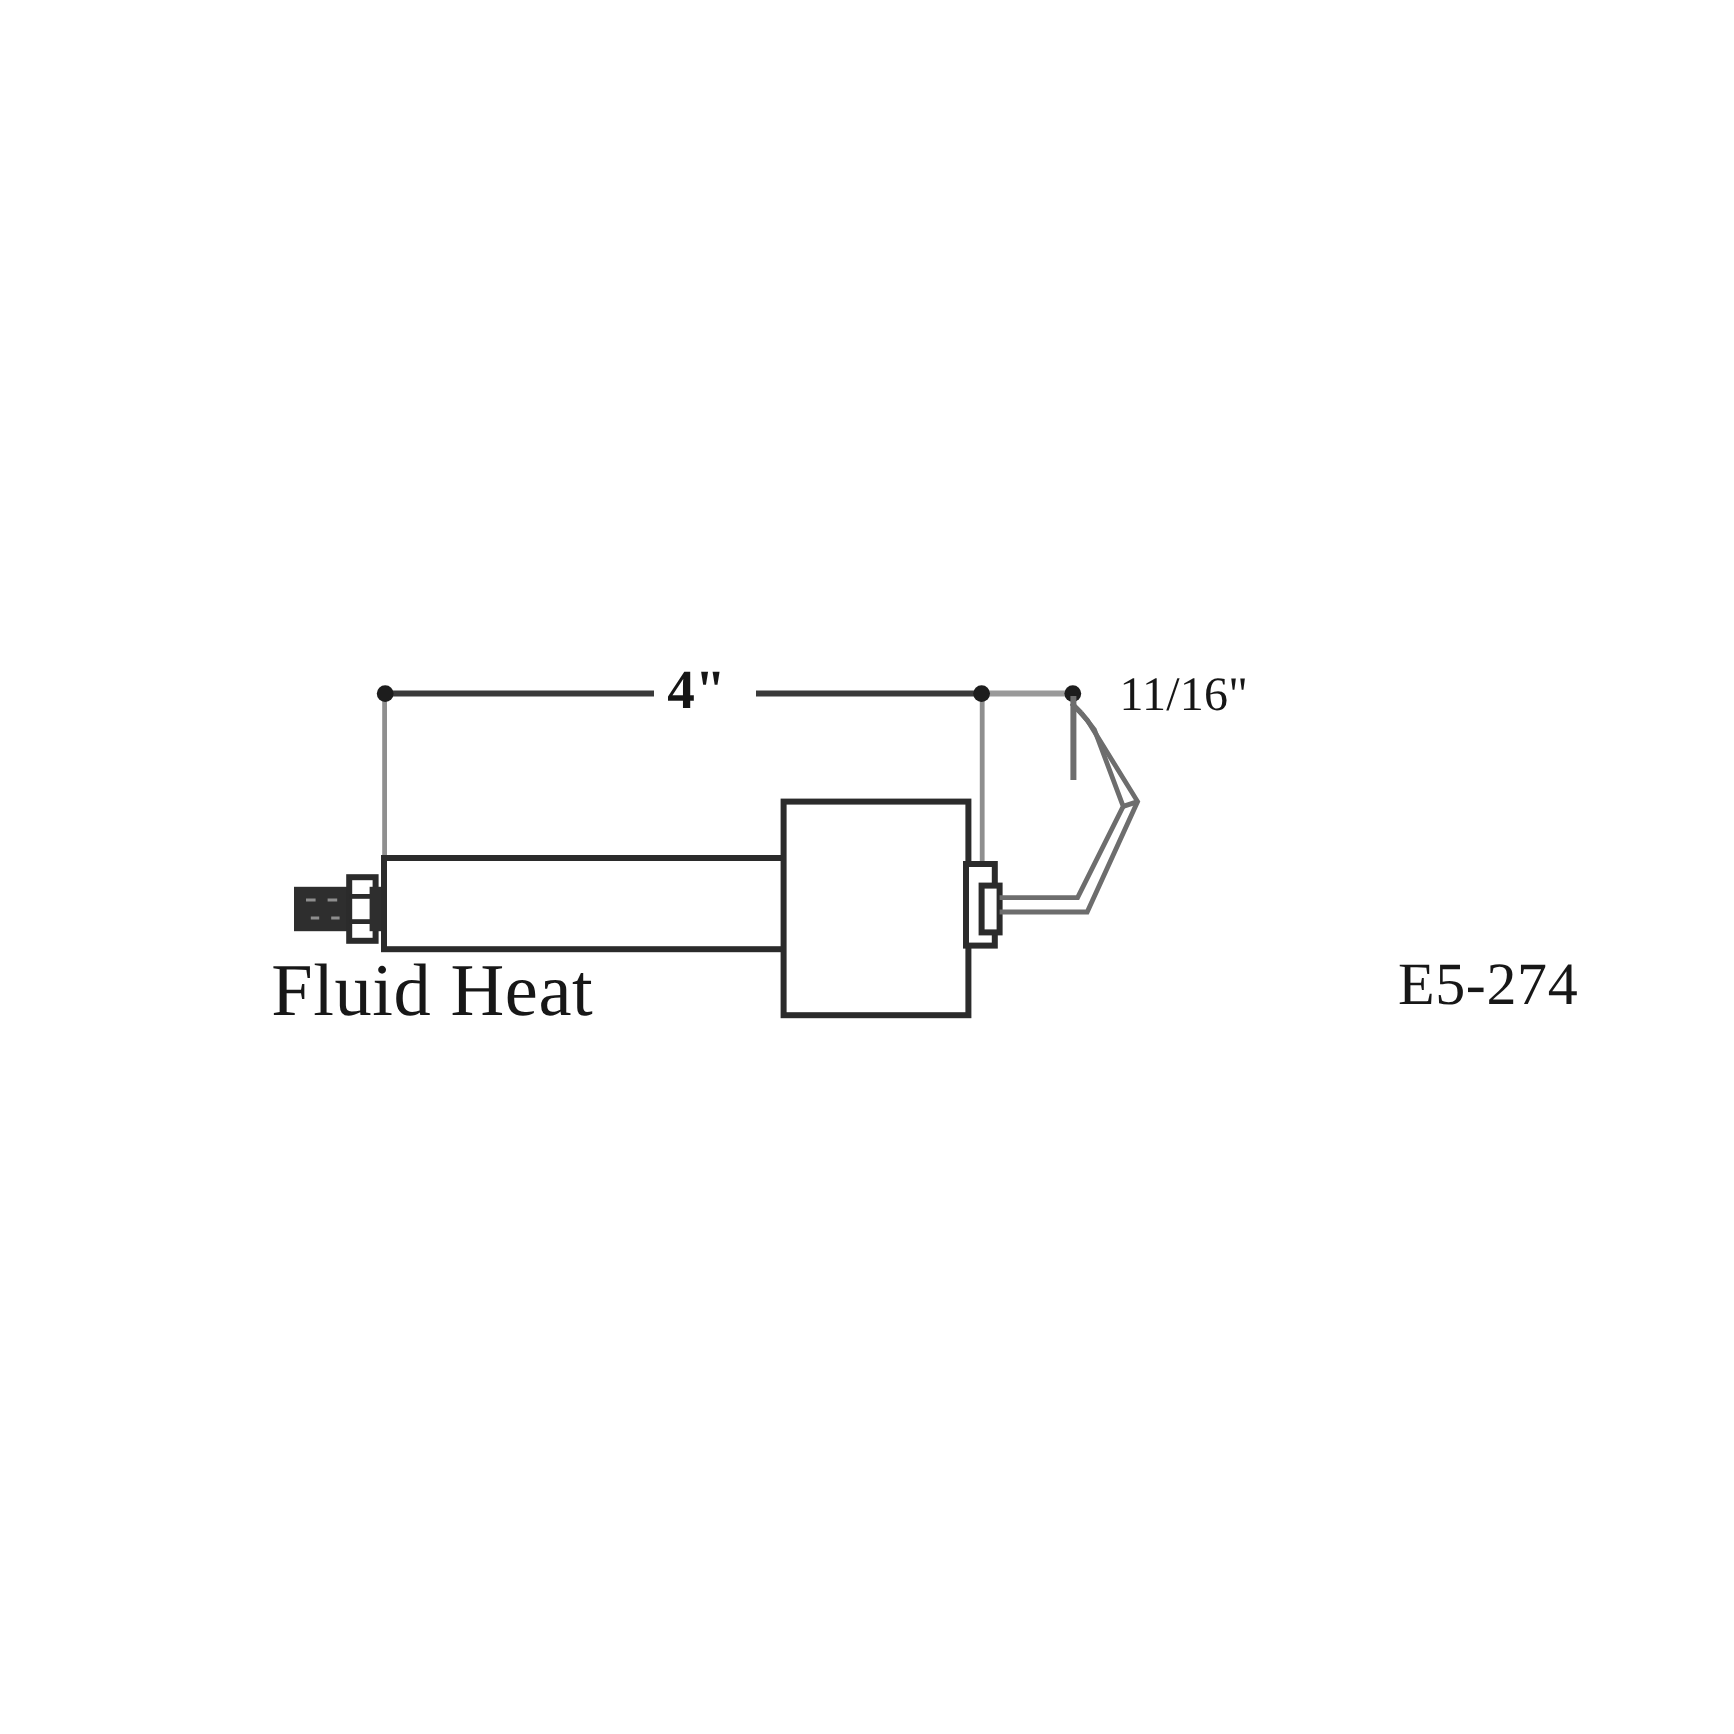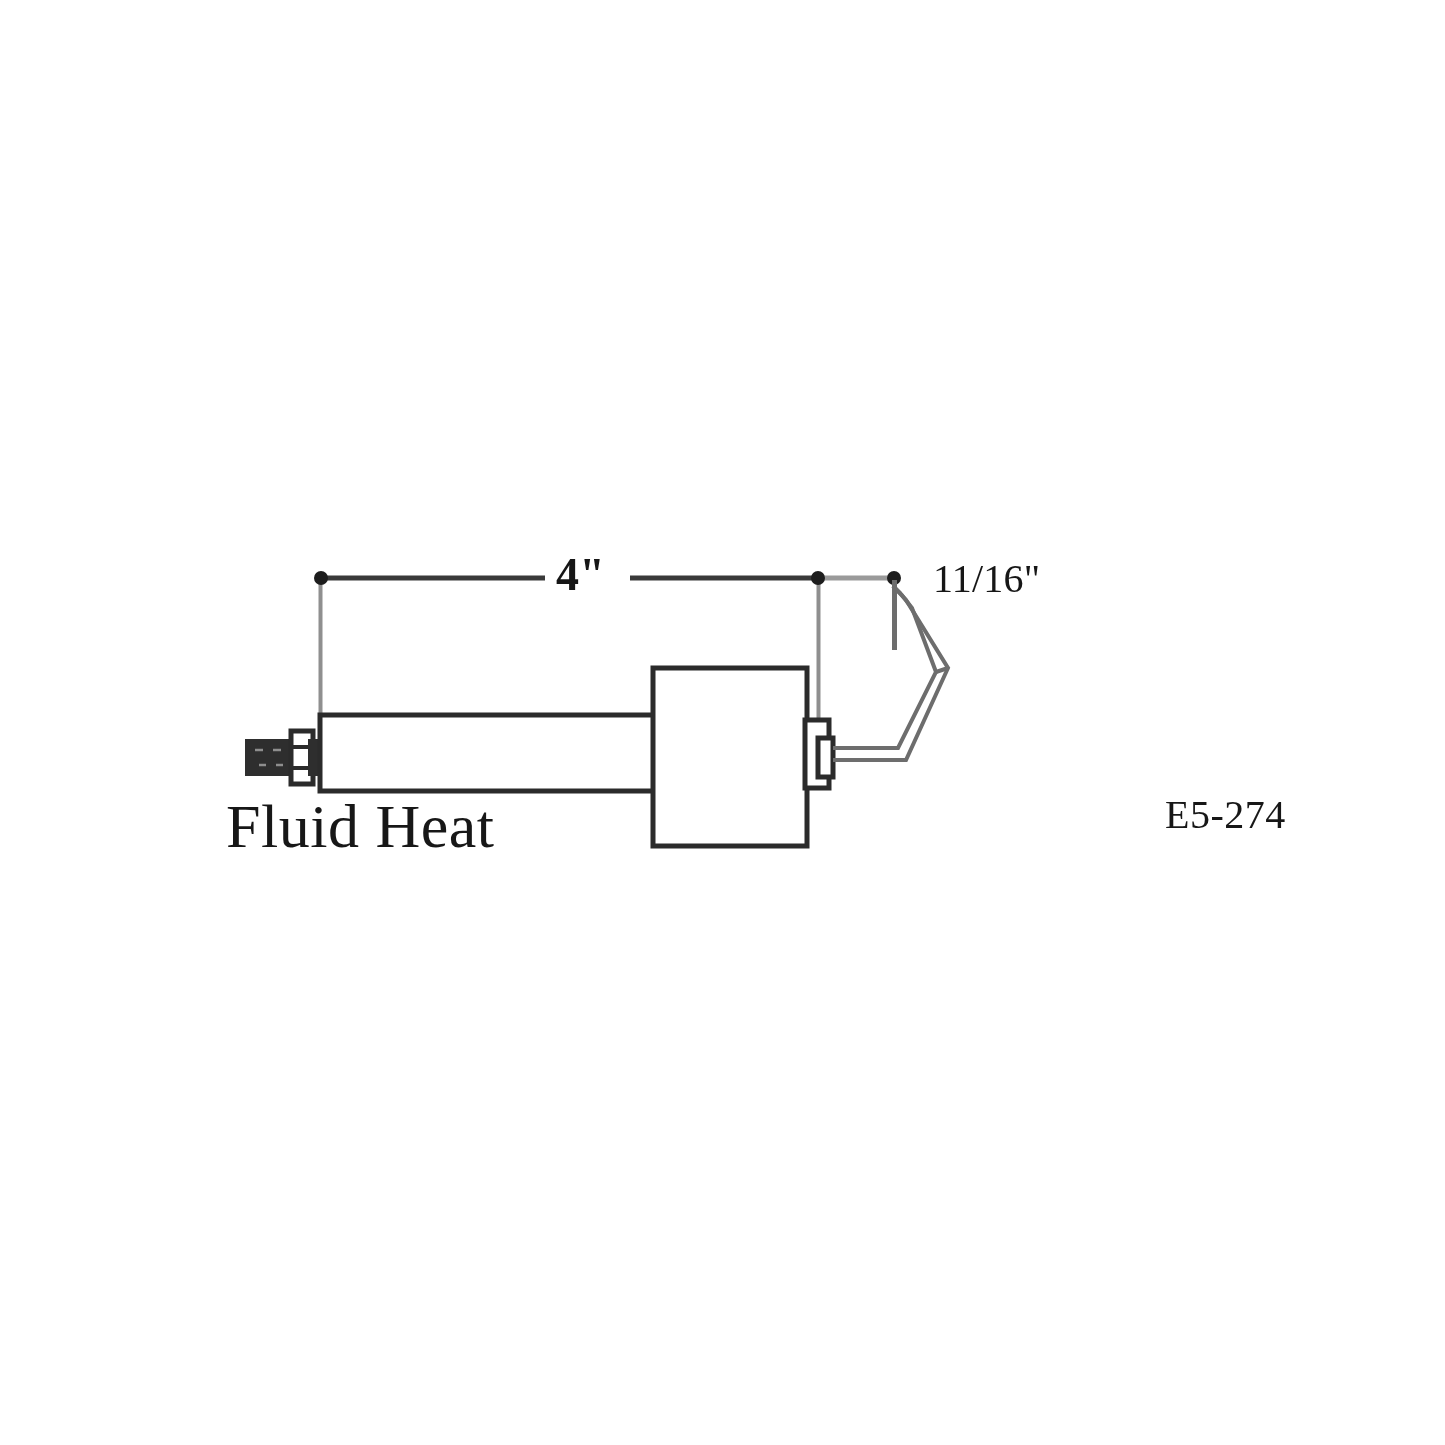--- a/index.html
+++ b/index.html
@@ -59,21 +59,21 @@
   #product-name {
     left: 226px;
     top: 795px;
     font-size: 62px;
     font-weight: 400;
     letter-spacing: 0.5px;
   }
   #part-number {
     left: 1165px;
     top: 795px;
-    font-size: 40px;
+    font-size: 50px;
     font-weight: 400;
     letter-spacing: 0.5px;
   }
 </style>
 </head>
 <body>
 
 <div id="drawing-root">
 
   <svg id="drawing-svg" viewBox="0 0 1445 1445" xmlns="http://www.w3.org/2000/svg">

